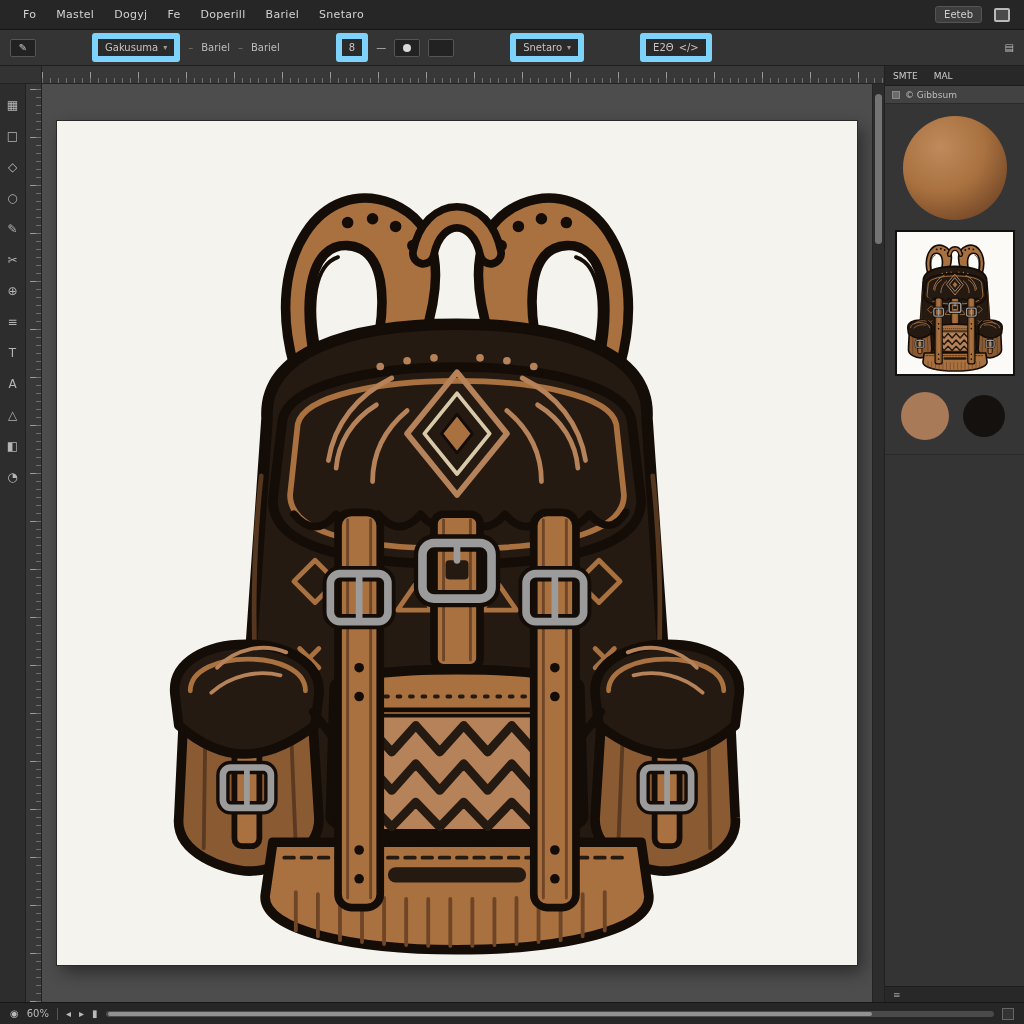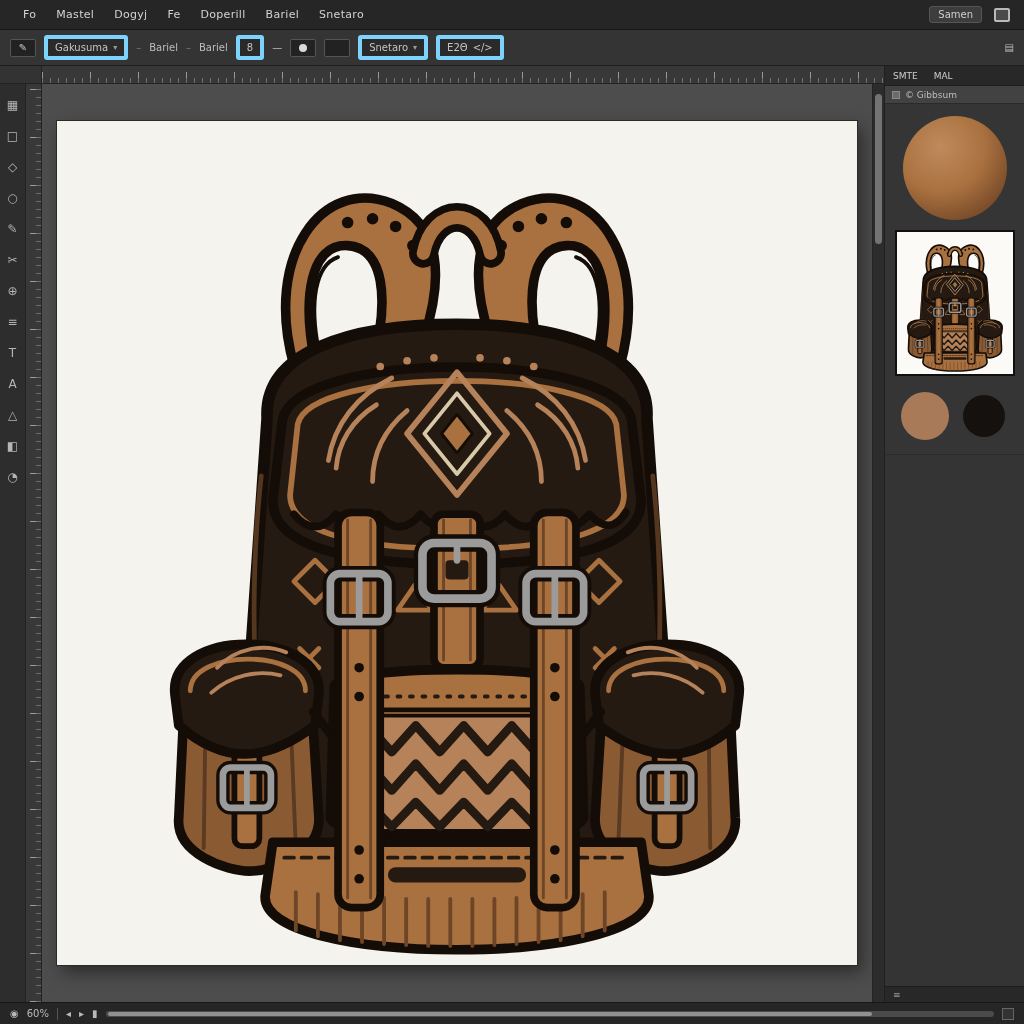--- a/index.html
+++ b/index.html
@@ -28,23 +28,24 @@
     margin-left: 10px; background: #4a4a4a;
   }
   
   .optionsbar {
     height: 36px; flex: 0 0 36px; background: #343434;
     border-bottom: 1px solid #1e1e1e;
     display: flex; align-items: center; gap: 8px; padding: 0 10px;
     color: #c4c4c4; font-size: 10px;
   }
   .opt-chip {
-    background: #2a2a2a; border: 4px solid #7dd3fc; border-radius: 3px;
+    background: #2a2a2a; border: 6px solid #7dd3fc; border-radius: 3px;
     padding: 3px 7px; display: inline-flex; align-items: center; gap: 5px;
     white-space: nowrap;
+    margin-left: 48px;
   }
   .opt-plain { color: #bdbdbd; white-space: nowrap; }
   .opt-sep { color: #777; }
   .opt-dark-box { background: #222; border: 1px solid #555; width: 26px; height: 18px; border-radius: 2px;
     display: inline-flex; align-items: center; justify-content: center; }
   .opt-swatch-dot { width: 8px; height: 8px; border-radius: 50%; background: #d8d8d8; }
   .caret { font-size: 8px; color: #9a9a9a; }
   .opt-spacer { flex: 1; }
   
   .workspace {
@@ -239,21 +240,21 @@
 
 <div class="menubar">
   <span class="menu-item">Fo</span>
   <span class="menu-item">Mastel</span>
   <span class="menu-item">Dogyj</span>
   <span class="menu-item">Fe</span>
   <span class="menu-item">Doperill</span>
   <span class="menu-item">Bariel</span>
   <span class="menu-item">Snetaro</span>
   <span class="mb-spacer"></span>
-  <span class="mb-btn">Samen</span>
+  <span class="mb-btn">Eeteb</span>
   <span class="mb-win-icon"></span>
 </div>
 
 <div class="optionsbar">
   <span class="opt-dark-box">✎</span>
   <span class="opt-chip">
     <span>Gakusuma</span>
     <span class="caret">▾</span>
   </span>
   <span class="opt-sep">–</span>

